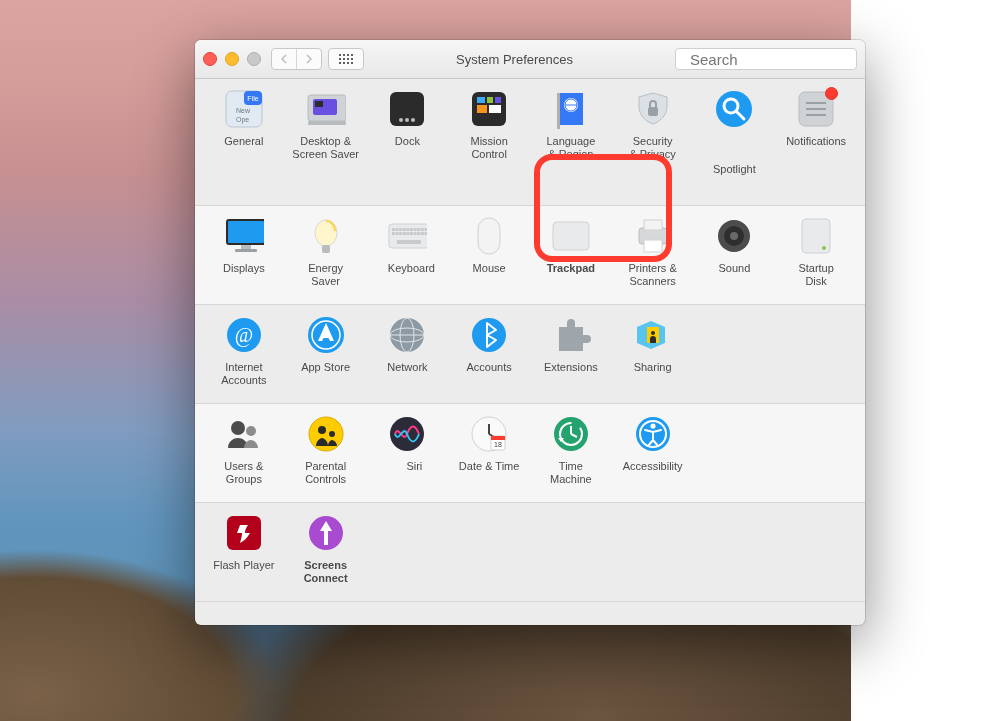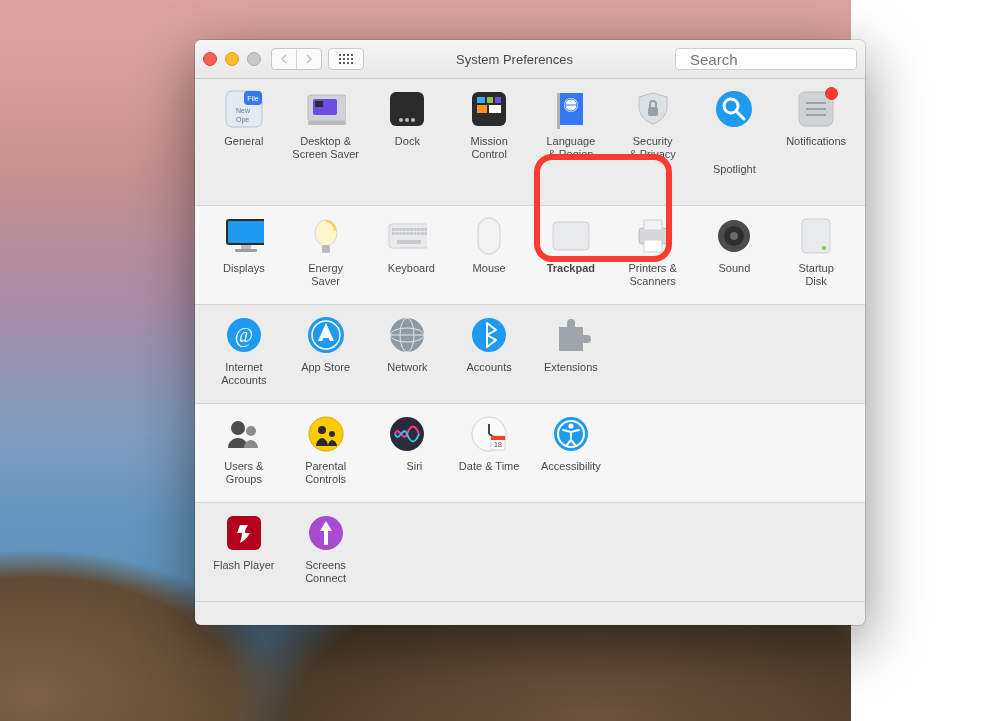--- a/index.html
+++ b/index.html
@@ -327,20 +327,31 @@
             <div class="lbl" style="white-space: pre-line;">Accounts</div>
           </div>
           <div class="pref">
             <div class="ic">
               <svg width="40" height="40">
                 <path d="M8 12h8V8a4 4 0 018 0v4h8v8h4a4 4 0 010 8h-4v8H8z" fill="#9fa6ab"></path>
               </svg>
             </div>
             <div class="lbl" style="white-space: pre-line;">Extensions</div>
           </div>
+          <div class="pref">
+            <div class="ic">
+              <svg width="40" height="36">
+                <path d="M4 10l14-6 14 6v16l-14 6-14-6z" fill="#58c5f0"></path>
+                <rect x="14" y="10" width="12" height="16" fill="#ffcc00"></rect>
+                <circle cx="20" cy="16" r="2" fill="#2b2b2b"></circle>
+                <path d="M17 26v-4a3 3 0 016 0v4" fill="#2b2b2b"></path>
+              </svg>
+            </div>
+            <div class="lbl" style="white-space: pre-line;">Sharing</div>
+          </div>
         </div>
         <div class="section alt">
           <div class="pref">
             <div class="ic">
               <svg width="40" height="40">
                 <circle cx="14" cy="14" r="7" fill="#4c4c4c"></circle>
                 <circle cx="27" cy="17" r="5" fill="#8c8c8c"></circle>
                 <path d="M4 34c0-7 6-10 10-10s10 3 10 10" fill="#4c4c4c"></path>
                 <path d="M20 34c0-5 4-8 7-8s7 3 7 8" fill="#8c8c8c"></path>
               </svg>
@@ -380,20 +391,33 @@
                 <rect x="22" y="22" width="14" height="14" rx="2" fill="#fff" stroke="#cfd1d3"></rect>
                 <rect x="22" y="22" width="14" height="4" fill="#ff3b30"></rect>
                 <text x="29" y="33" font-size="7" text-anchor="middle" fill="#444">18</text>
               </svg>
             </div>
             <div class="lbl" style="white-space: pre-line;">Date &amp; Time</div>
           </div>
           <div class="pref">
             <div class="ic">
               <svg width="40" height="40">
+                <circle cx="20" cy="20" r="17" fill="#25a36f"></circle>
+                <circle cx="20" cy="20" r="11" fill="none" stroke="#fff" stroke-width="2" stroke-dasharray="52 10"></circle>
+                <line x1="20" y1="20" x2="20" y2="12" stroke="#fff" stroke-width="2"></line>
+                <line x1="20" y1="20" x2="26" y2="23" stroke="#fff" stroke-width="2"></line>
+                <polygon points="10,28 7,24 13,24" fill="#fff"></polygon>
+              </svg>
+            </div>
+            <div class="lbl" style="white-space: pre-line;">Time
+Machine</div>
+          </div>
+          <div class="pref">
+            <div class="ic">
+              <svg width="40" height="40">
                 <circle cx="20" cy="20" r="17" fill="#1e9bf0"></circle>
                 <circle cx="20" cy="20" r="13" fill="none" stroke="#fff" stroke-width="2"></circle>
                 <circle cx="20" cy="12" r="2.6" fill="#fff"></circle>
                 <path d="M12 16l8 2 8-2M20 18v8m0 0l-5 6m5-6l5 6" stroke="#fff" stroke-width="2" fill="none" stroke-linecap="round"></path>
               </svg>
             </div>
             <div class="lbl" style="white-space: pre-line;">Accessibility</div>
           </div>
         </div>
         <div class="section">
@@ -406,20 +430,20 @@
             </div>
             <div class="lbl" style="white-space: pre-line;">Flash Player</div>
           </div>
           <div class="pref">
             <div class="ic">
               <svg width="40" height="40">
                 <circle cx="20" cy="20" r="17" fill="#a94bd1"></circle>
                 <path d="M20 8l-6 10h4v14h4V18h4z" fill="#fff"></path>
               </svg>
             </div>
-            <div class="lbl" style="white-space: pre-line;">Screens
+            <div class="lbl" style="white-space: pre-line; font-weight: bold;">Screens
 Connect</div>
           </div>
         </div>
       </div>
     <div class="hi"></div>
   </div>
 </div>
 
 </body></html>

